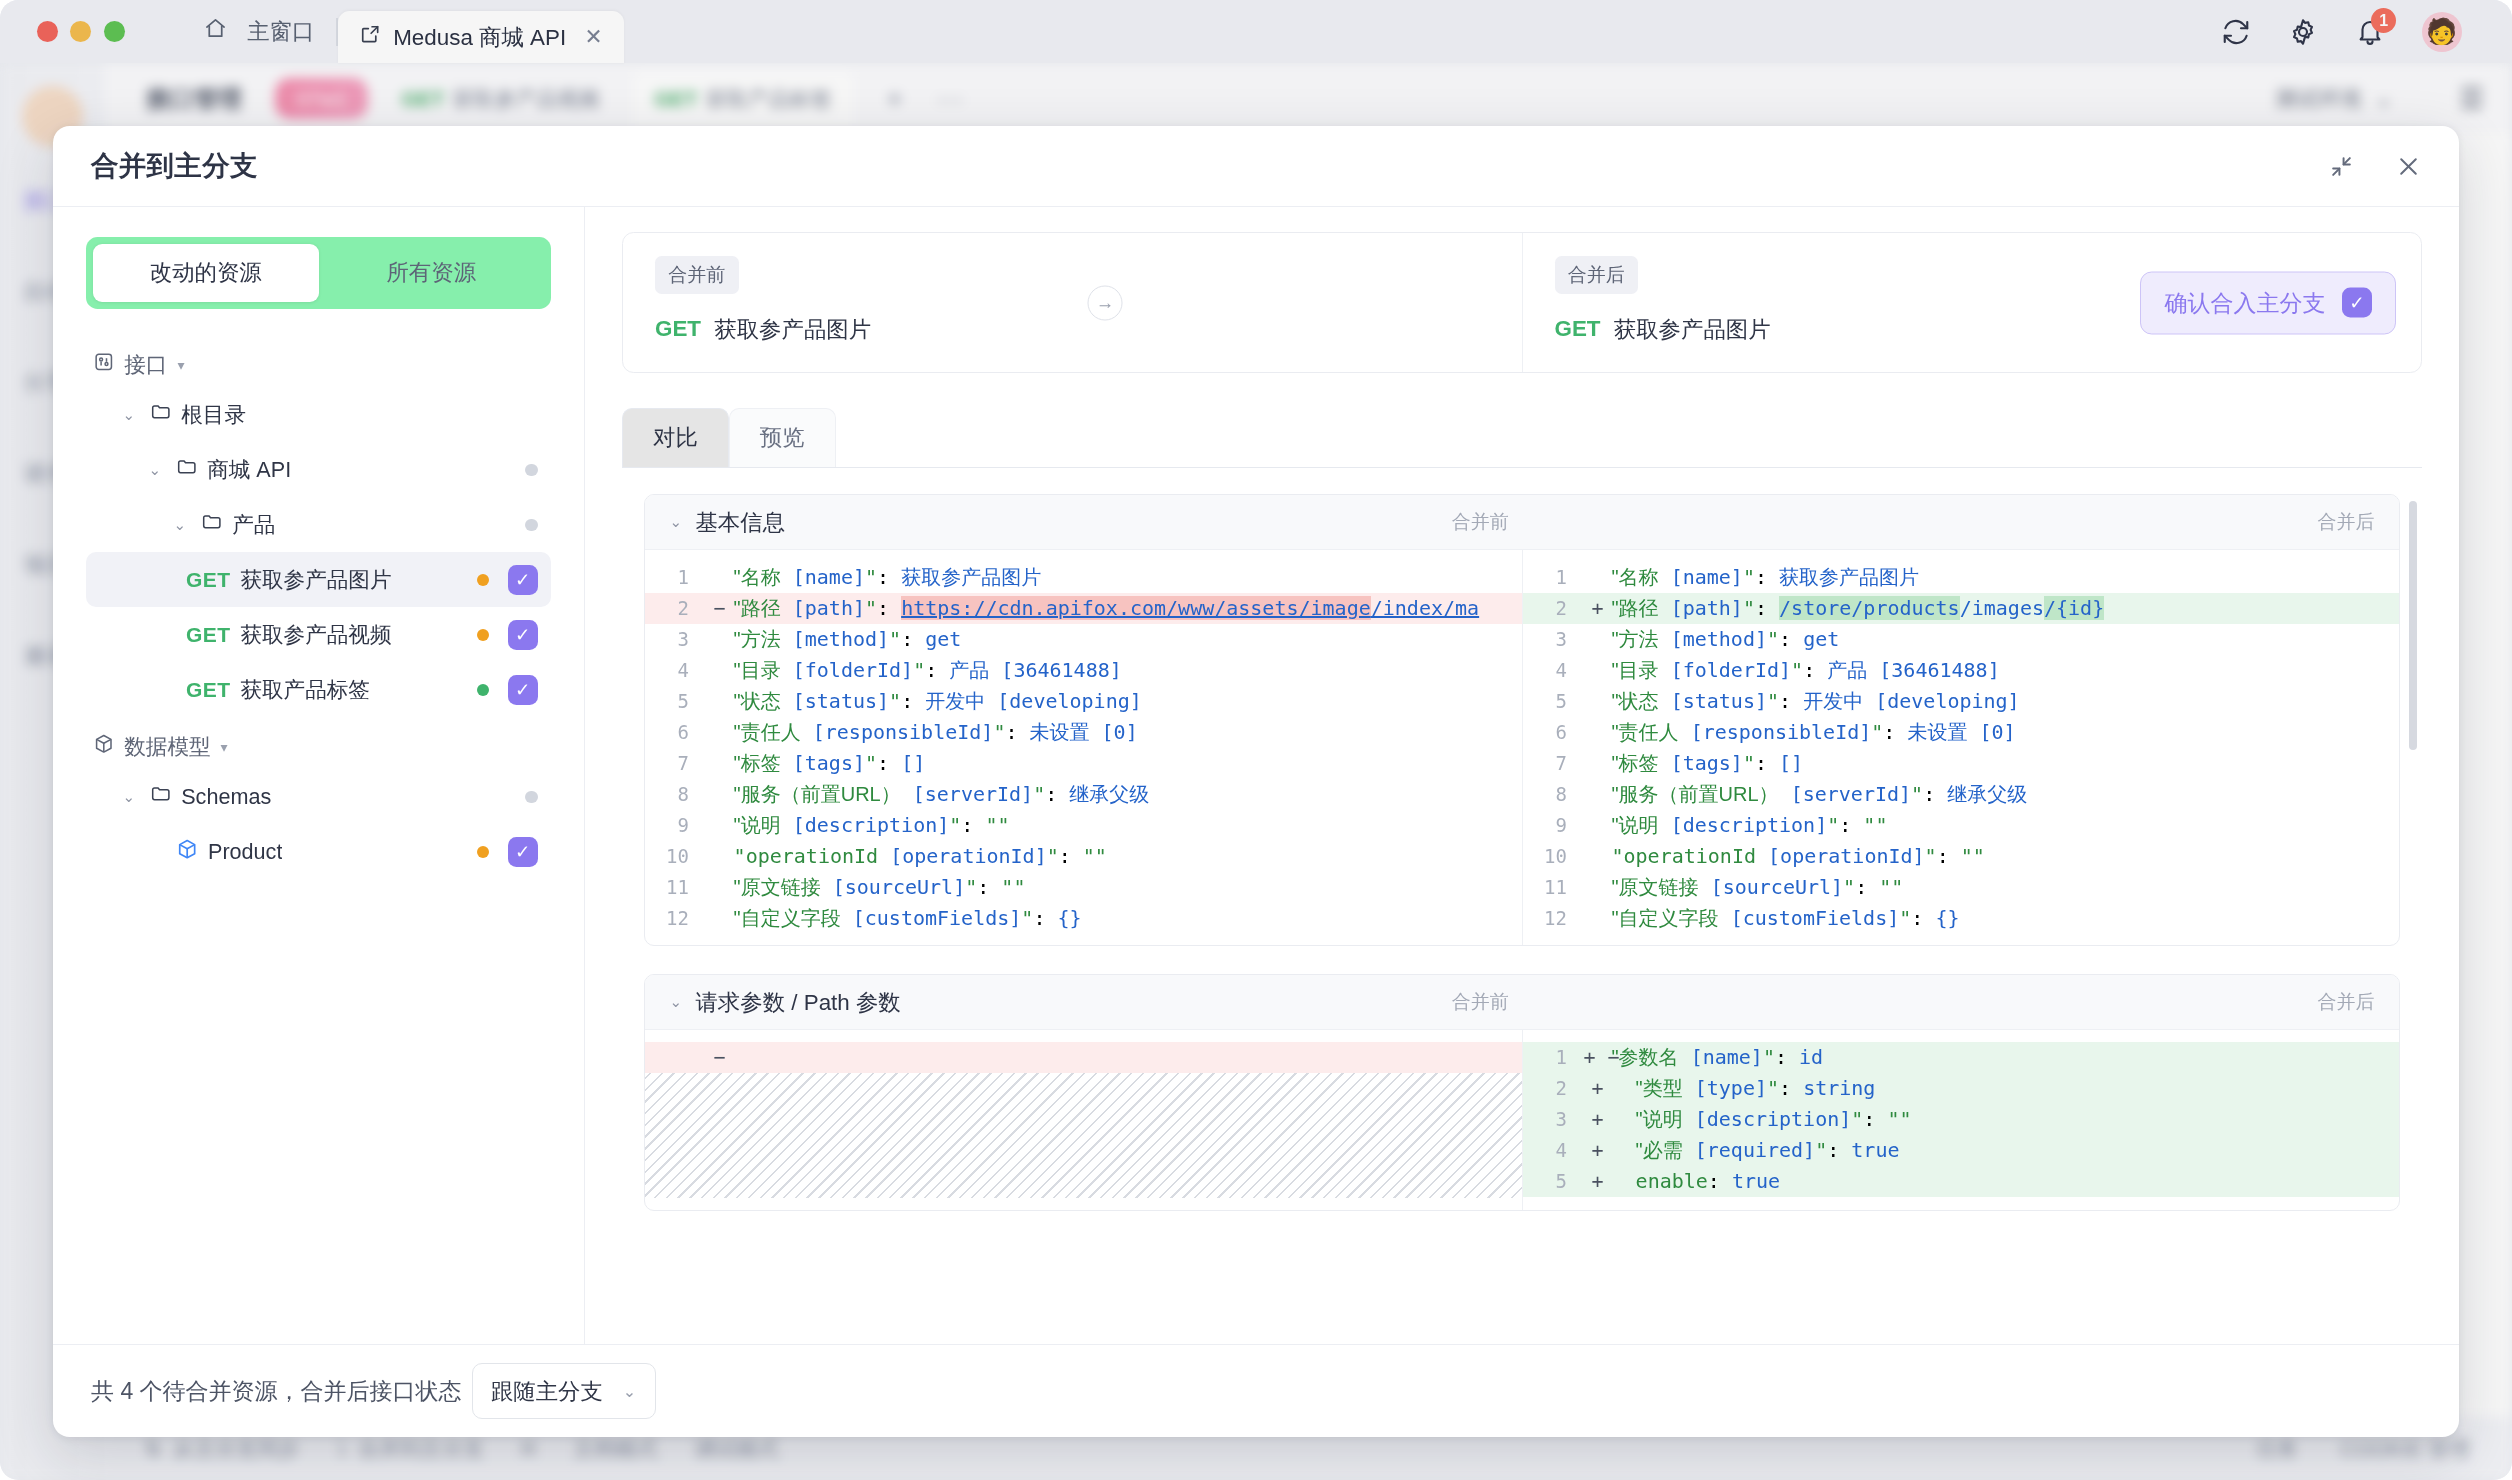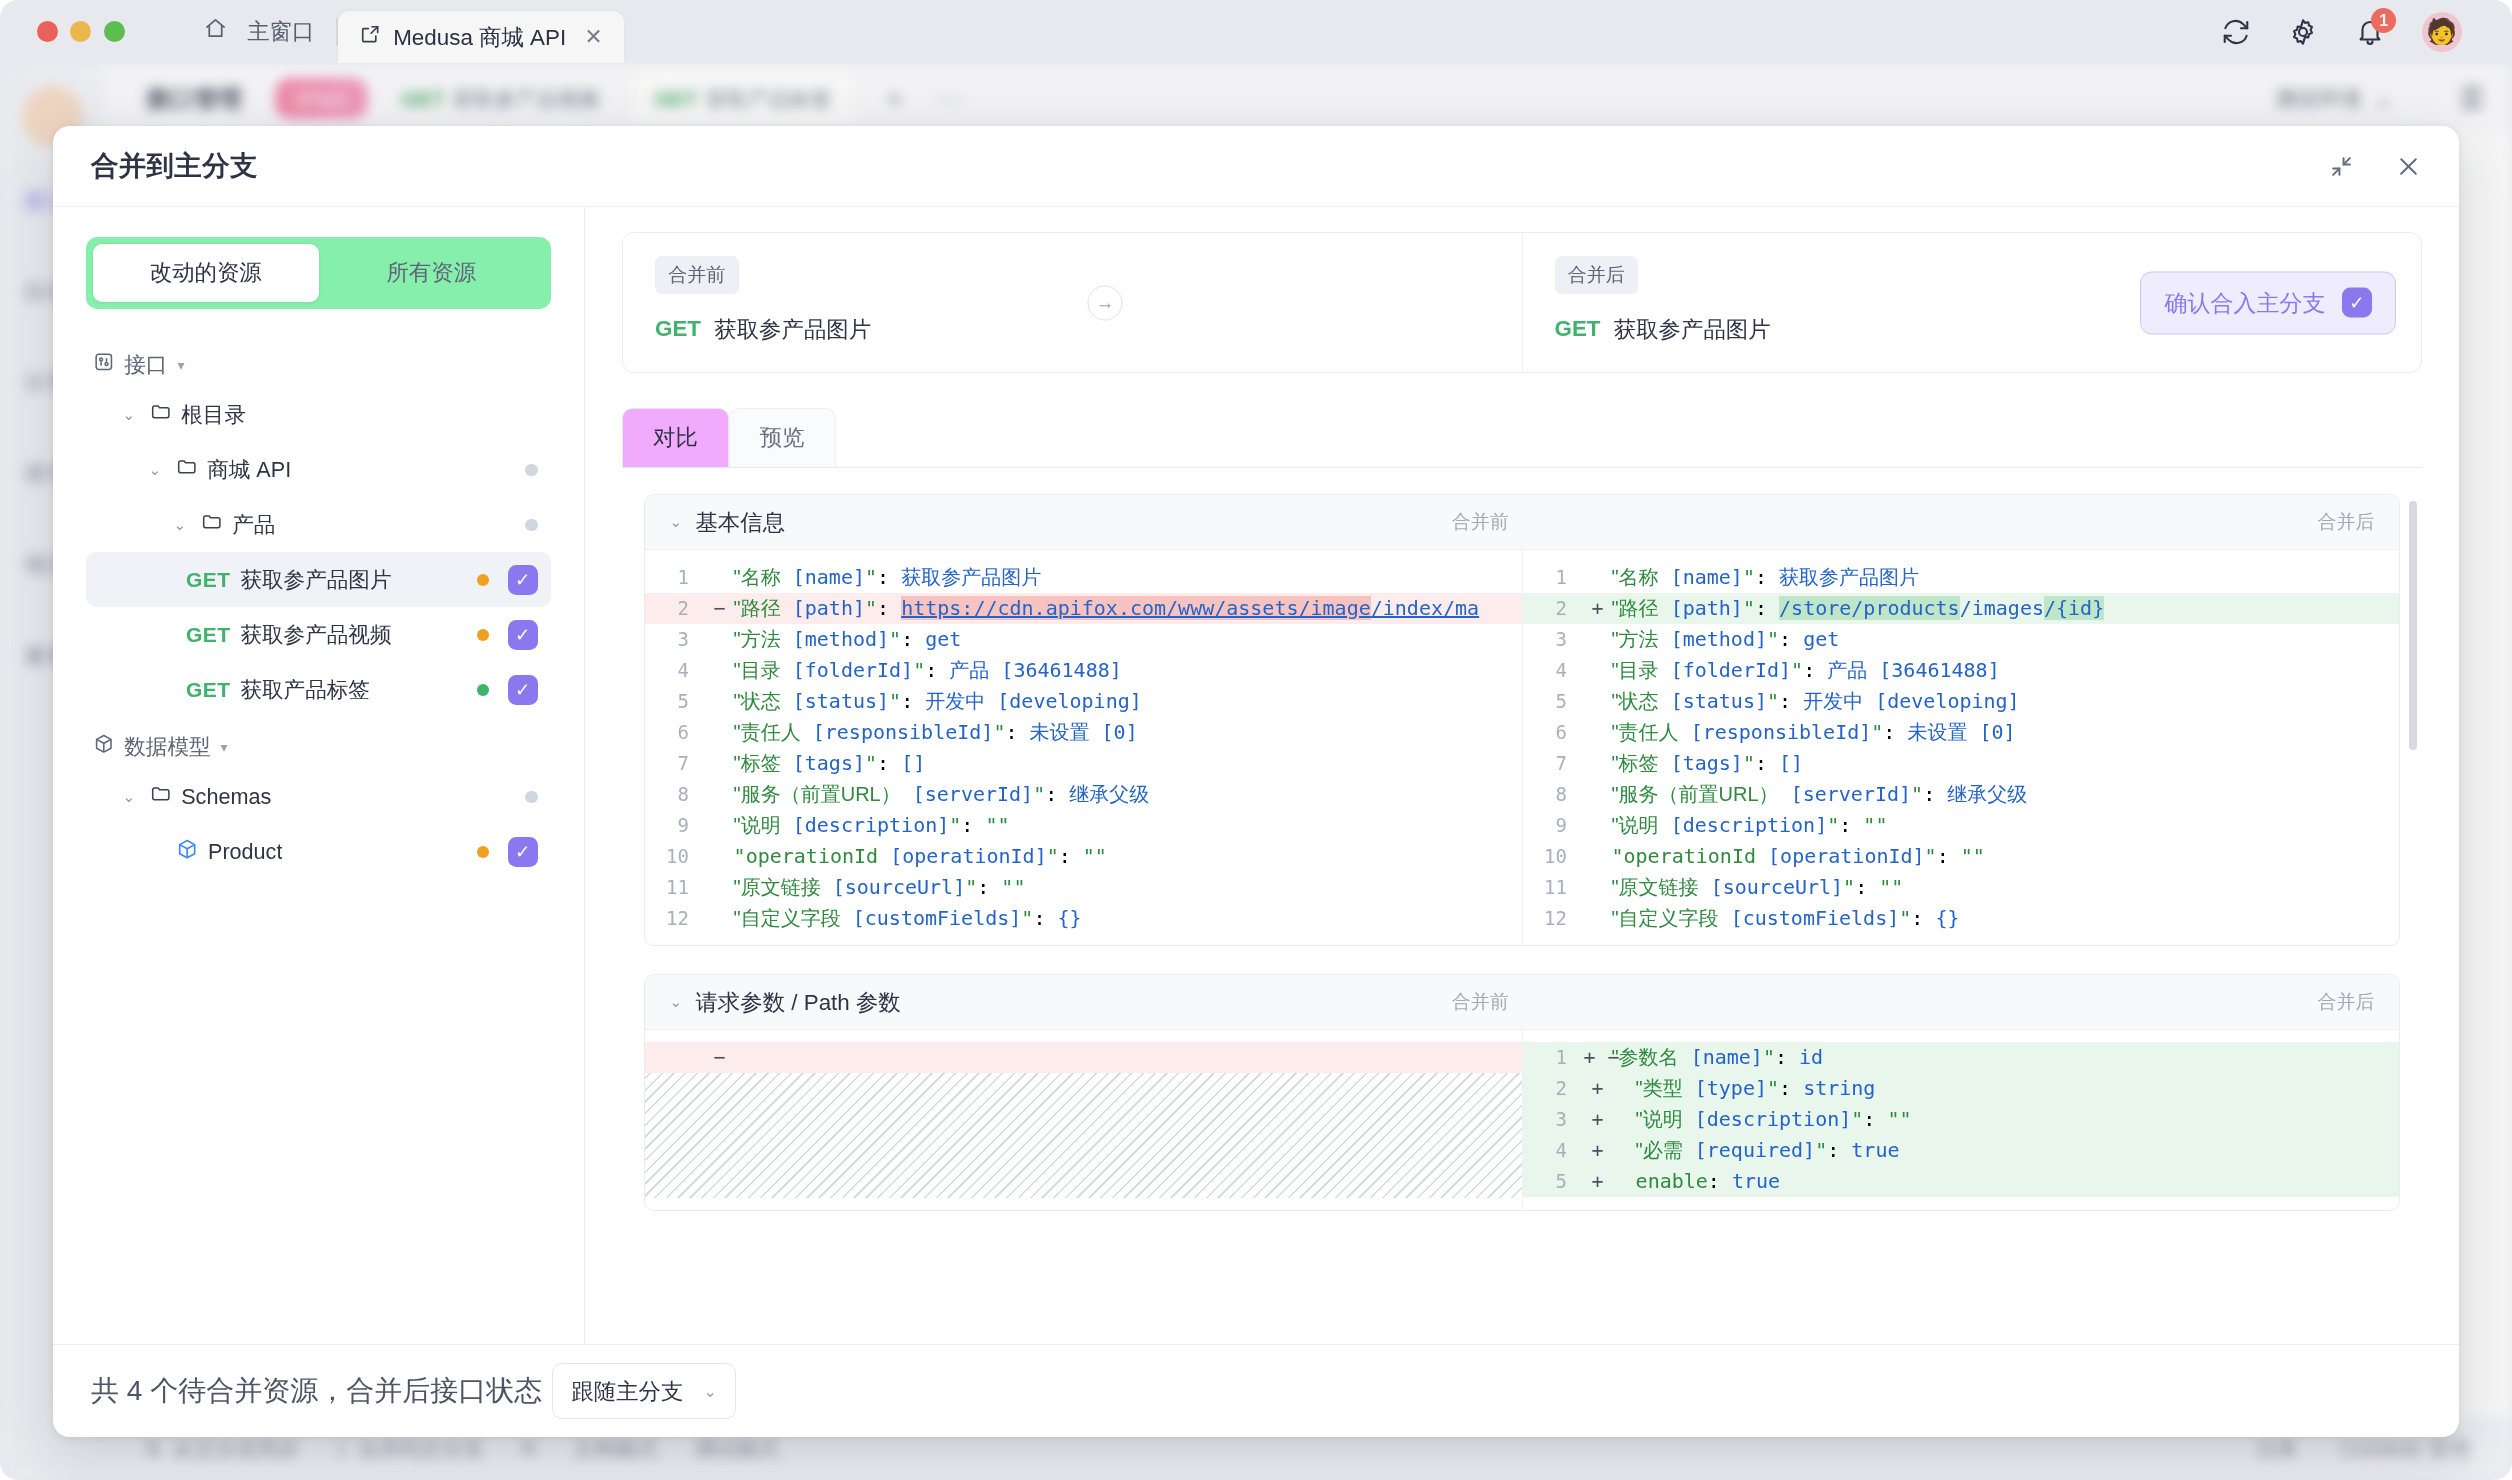--- a/index.html
+++ b/index.html
@@ -205,21 +205,21 @@
   .confirm-btn .chip {
     width: 30px; height: 30px; border-radius: 8.3px; background: #8b78ef; color:#fff;
     font-size: 18.3px; display:flex; align-items:center; justify-content:center;
   }
 
   .tabs-row { display: flex; margin-top: 35px; flex: none; }
   .vtab {
     padding: 13.3px 30px; font-size: 22.4px; color: #6a7183; cursor: pointer;
     border-radius: 10px 10px 0 0;
   }
-  .vtab.active { background: #f0abfc; color: #2e3446; border: 0.8px solid #e6e9ef; border-bottom: none; }
+  .vtab.active { background: #e5e5e5; color: #2e3446; border: 0.8px solid #e6e9ef; border-bottom: none; }
   .vtab.inactive { background: #fafbfc; border: 0.8px solid #eef0f4; border-bottom:none; }
 
   .diff-scroll {
     flex: 1; min-height: 0; overflow: hidden; position: relative;
     border-top: 0.8px solid #e6e9ef;
     padding: 26.6px 0 0 0;
   }
   .diff-section {
     border: 0.8px solid #eaecf1; border-radius: 10px; margin: 0 21.6px 28px 21.6px; overflow: hidden;
     background: #fff;
@@ -263,21 +263,21 @@
   .vscroll {
     position: absolute; right: 5px; top: 33px; width: 8.3px; height: 249px;
     background: #d6d9e0; border-radius: 4.2px;
   }
 
   
   .modal-foot {
     height: 93px; flex: none; border-top: 0.8px solid #eceef3;
     display: flex; align-items: center; padding: 0 38px;
   }
-  .foot-txt { font-size: 28px; color: #4d5465; }
+  .foot-txt { font-size: 23px; color: #4d5465; }
   .select-pill {
     margin-left: 10px; display: inline-flex; align-items: center; gap: 20px;
     border: 0.8px solid #e2e5ea; border-radius: 10px; padding: 11.6px 18.3px;
     font-size: 22.4px; color: #2f3546; cursor: pointer;
   }
   .select-pill .cv { color: #9aa0ae; font-size: 16px; }
   .foot-right { margin-left: auto; display: flex; gap: 23px; }
   .btn {
     border-radius: 10.8px; padding: 15px 33px; font-size: 23px; cursor: pointer;
     letter-spacing: 2.5px;

